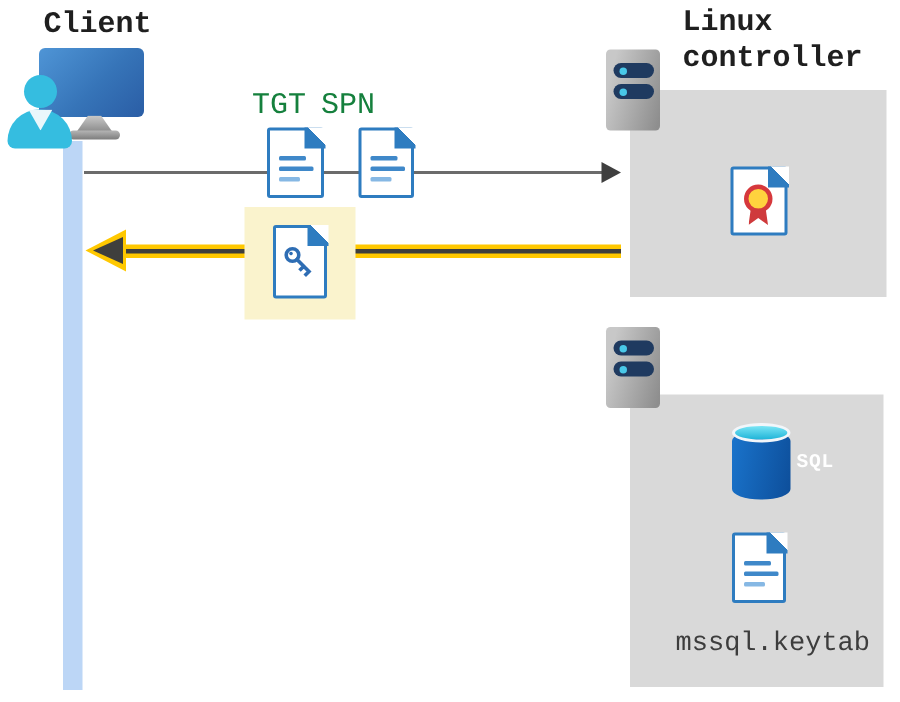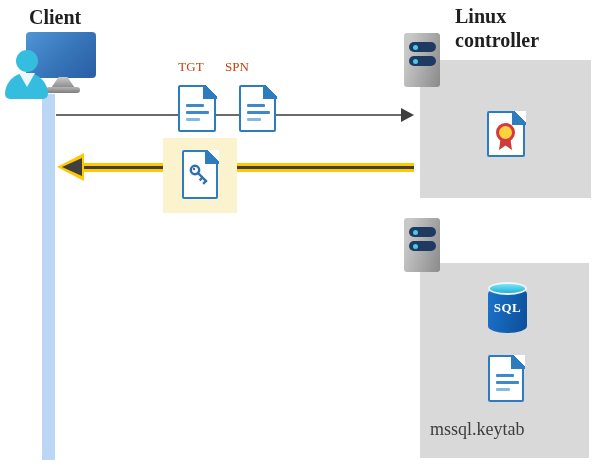--- a/index.html
+++ b/index.html
@@ -1,25 +1,25 @@
 <!DOCTYPE html>
 <html><head>
 <meta charset="utf-8">
 <style>
   html,body{margin:0;padding:0;background:#fff;}
   #canvas{
     position:relative;width:600px;height:468px;background:#ffffff;overflow:hidden;
-    font-family:Liberation Serif, serif;
+    font-family:Liberation Mono, monospace;
   }
   .abs{position:absolute;}
 
   
   .h1{font-size:20px;font-weight:bold;color:#1f1f1f;line-height:24px;}
-  .sub{font-size:13px;color:#c2410c;text-align:center;}
-  .file{font-size:18px;color:#3d3d3d;text-align:left;}
+  .sub{font-size:20px;color:#15803d;text-align:left;}
+  .file{font-size:18px;color:#3d3d3d;text-align:right;}
 
   
   #monitor{left:26px;top:32px;width:70px;height:46px;border-radius:4px;
     background:linear-gradient(135deg,#4f95d6 0%,#3674b8 55%,#2a5da5 100%);z-index:6;}
   #monitor-stand{left:51px;top:77px;width:24px;height:11px;
     clip-path:polygon(32% 0,68% 0,100% 100%,0 100%);
     background:linear-gradient(180deg,#c9c9c9,#8a8a8a);z-index:6;}
   #monitor-base{left:46px;top:87px;width:34px;height:6px;border-radius:3px;
     background:linear-gradient(180deg,#b5b5b5,#7d7d7d);z-index:6;}
   #person-head{left:16px;top:50px;width:22px;height:22px;border-radius:50%;
@@ -81,21 +81,21 @@
   #cert-ribbon{position:absolute;left:10px;top:26px;width:13px;height:11px;background:#cf3a3c;
     clip-path:polygon(12% 0,88% 0,100% 100%,50% 58%,0 100%);}
 
   
   #sql-db{left:488px;top:283px;width:39px;height:50px;z-index:5;}
   #sql-body{position:absolute;left:0;top:4px;width:39px;height:46px;
     border-radius:19px/7px;background:linear-gradient(100deg,#1a74cc 0%,#0d4e9a 100%);}
   #sql-ellipse{position:absolute;left:0;top:-1px;width:35px;height:9px;border-radius:50%;
     border:2px solid #f2f6fa;background:linear-gradient(180deg,#7ae5f5,#1fb4d8);}
   #sql-text{position:absolute;left:0;top:17px;width:39px;text-align:center;
-    color:#ffffff;font-size:13px;font-weight:bold;letter-spacing:0.5px;}
+    color:#ffffff;font-size:13px;font-weight:bold;letter-spacing:0.5px;padding-left:36px;}
 
   #keytab-doc{left:488px;top:355px;width:32px;height:43px;}
 </style>
 </head>
 <body>
 
 <div id="canvas">
 
   <div class="abs h1" style="left:29px;top:5px;z-index:9;">Client</div>
   <div class="abs" id="timeline-bar"></div>

